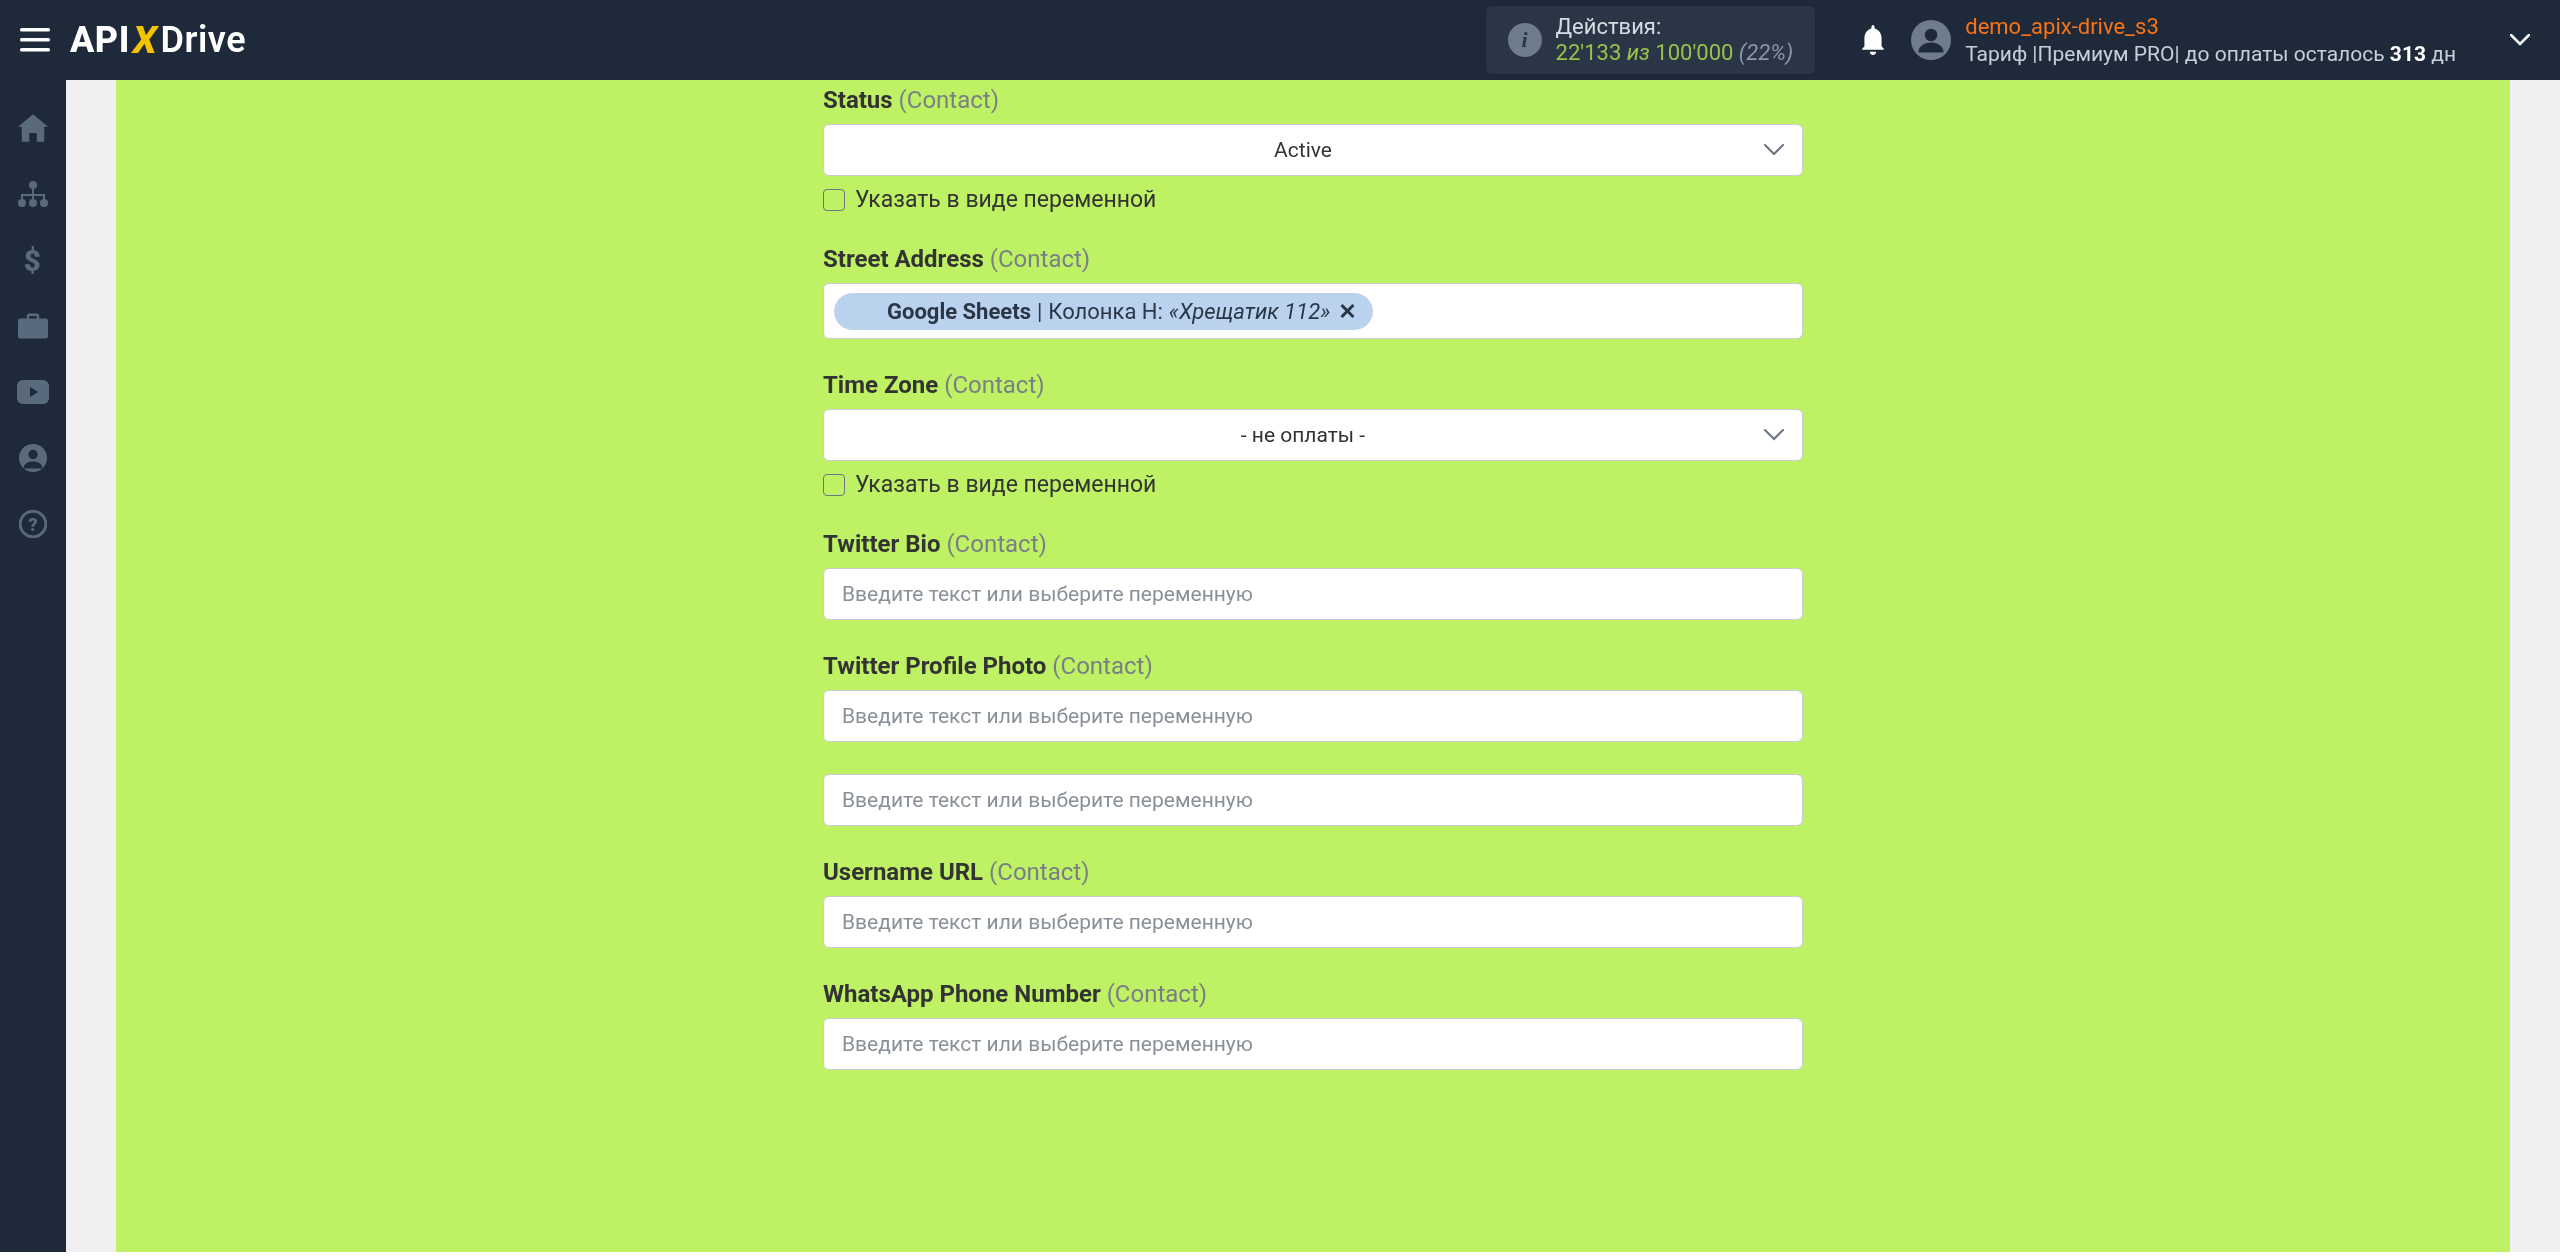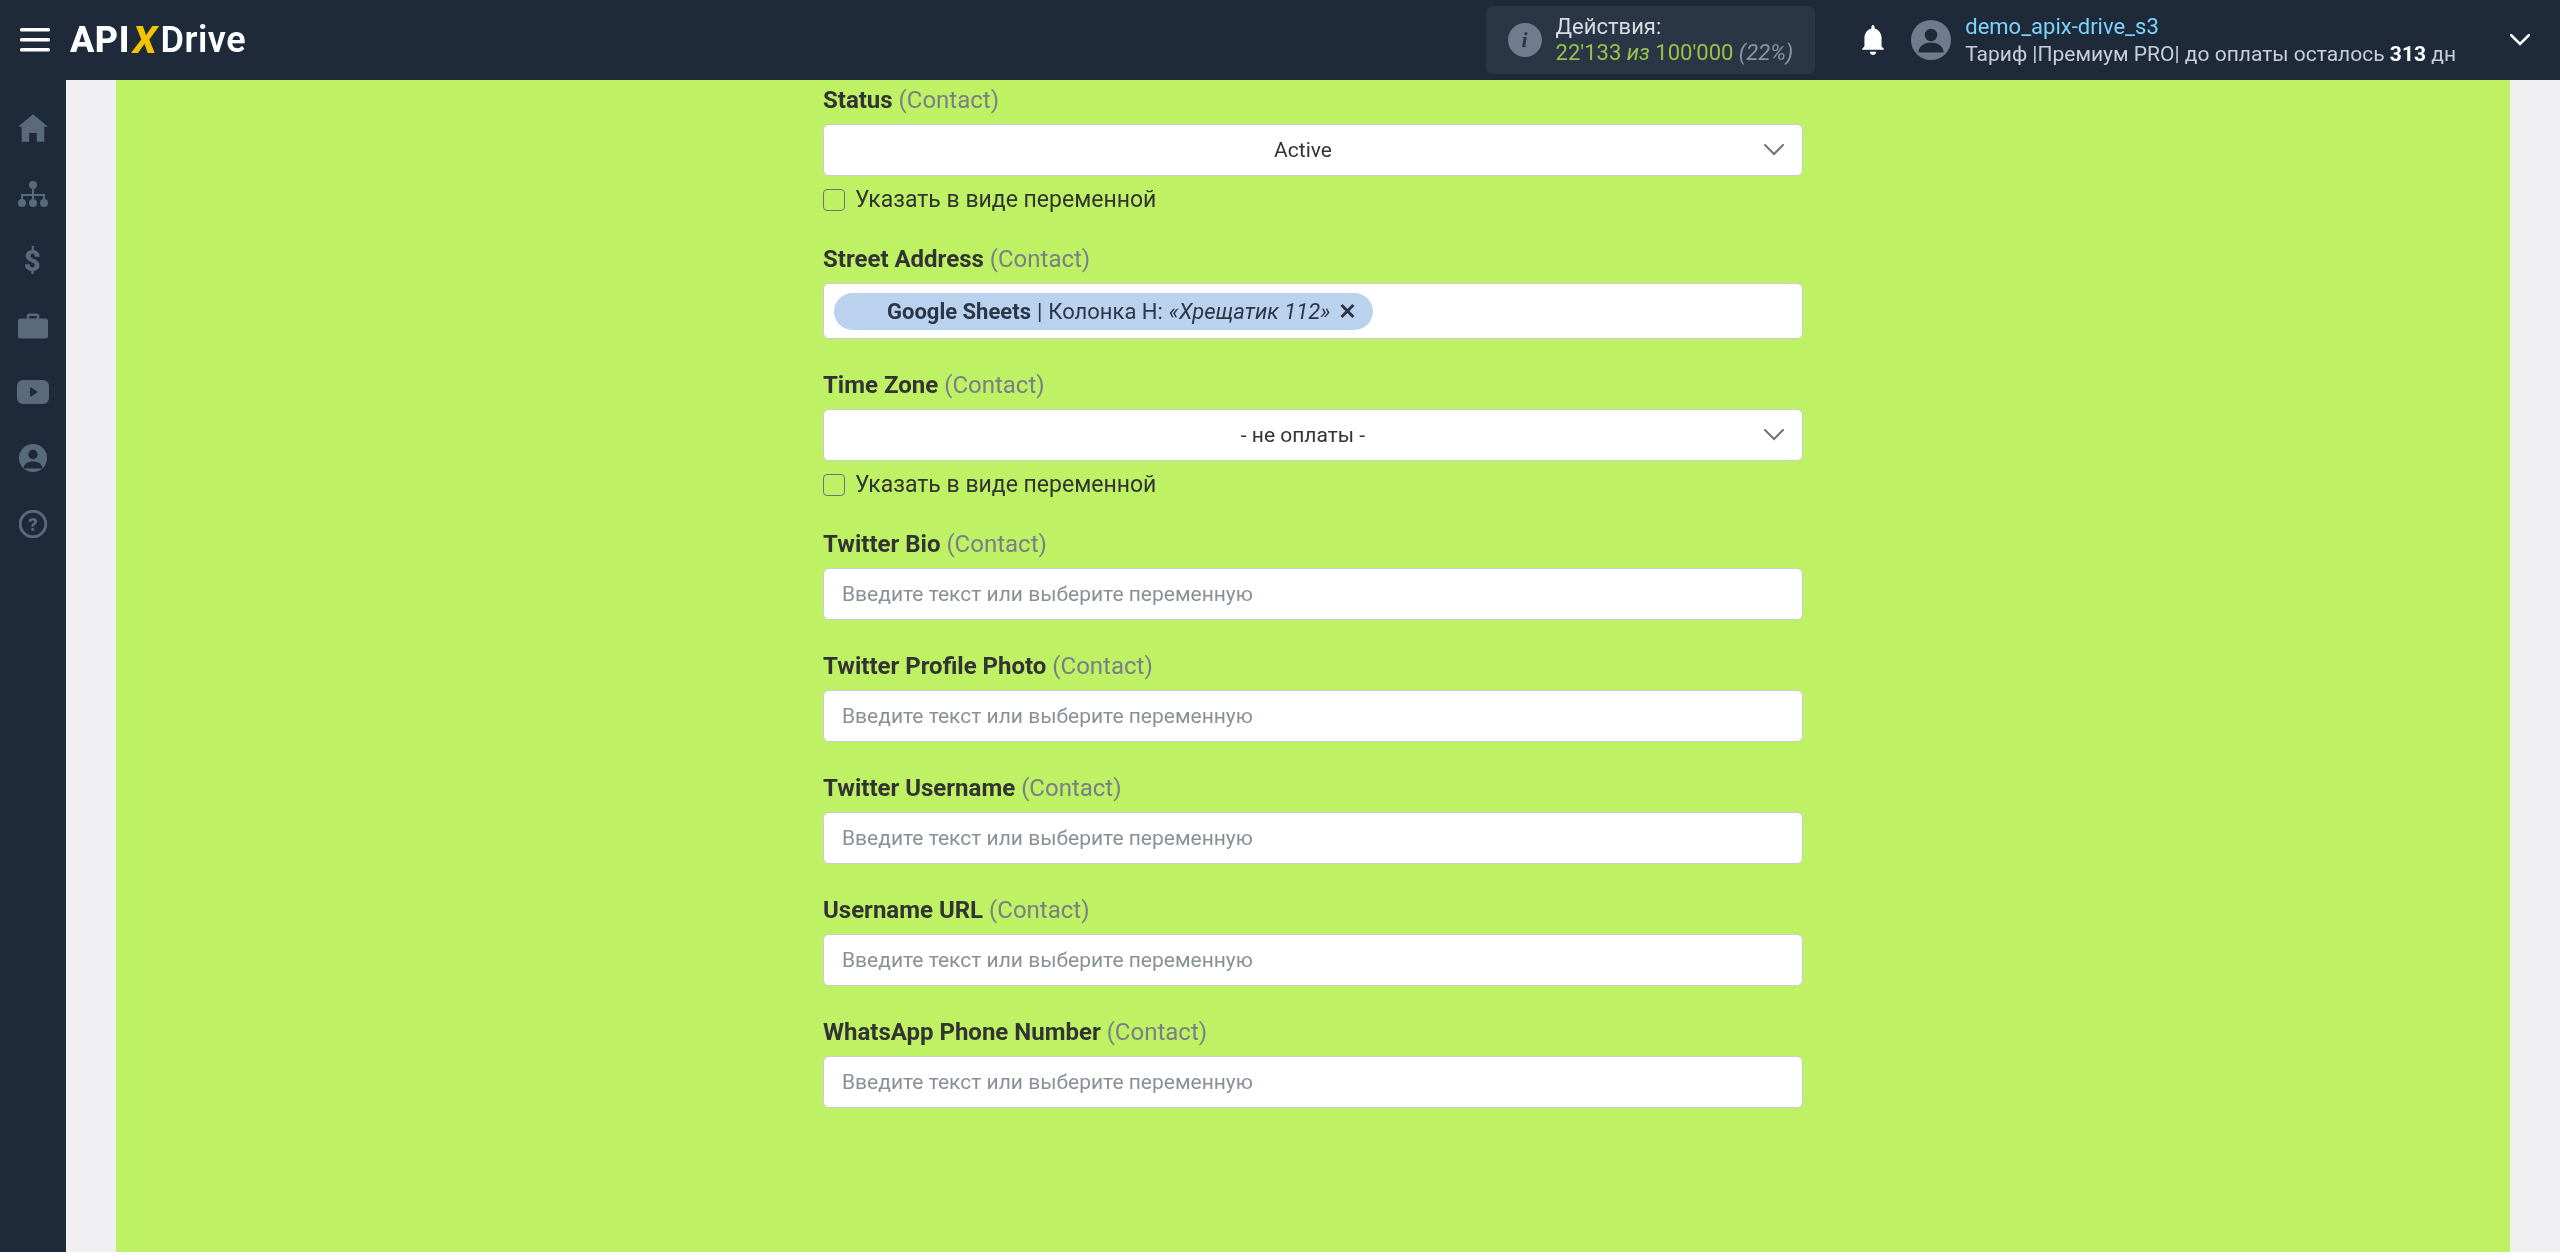--- a/index.html
+++ b/index.html
@@ -52,21 +52,21 @@
 
   .bell {
     width:36px;height:36px;display:flex;align-items:center;justify-content:center;color:#fff;margin:0 20px;cursor:pointer;
   }
 
   .user-block { display:flex; align-items:center; gap:14px; cursor:pointer; }
   .avatar {
     width:40px;height:40px;border-radius:50%;background:#6f7c8d;display:flex;align-items:center;justify-content:center;
   }
   .user-text { font-size:22px; line-height:1.25; }
-  .user-text .uname { color:#7dd3fc; }
+  .user-text .uname { color:#f97316; }
   .user-text .tariff {
     color:#c7cfd8; font-size:21px;
   }
   .user-text .tariff b { font-weight:700; color:#fff; }
   .chev { margin-left:40px; margin-right:6px; }
 
   
   .layout { display:flex; height:calc(100% - 88px); }
   .sidebar {
     width:66px;
@@ -334,24 +334,20 @@
           <div class="field-label">
             <span class="bold">Twitter Profile Photo</span>
             <span class="sub">(Contact)</span>
           </div>
           <div class="input-box">
             <span class="ph">Введите текст или выберите переменную</span>
           </div>
         </div>
 
         <div class="field">
-          <div class="field-label">
-            <span class="bold">Twitter Username</span>
-            <span class="sub">(Contact)</span>
-          </div>
           <div class="input-box">
             <span class="ph">Введите текст или выберите переменную</span>
           </div>
         </div>
 
         <div class="field">
           <div class="field-label">
             <span class="bold">Username URL</span>
             <span class="sub">(Contact)</span>
           </div>

